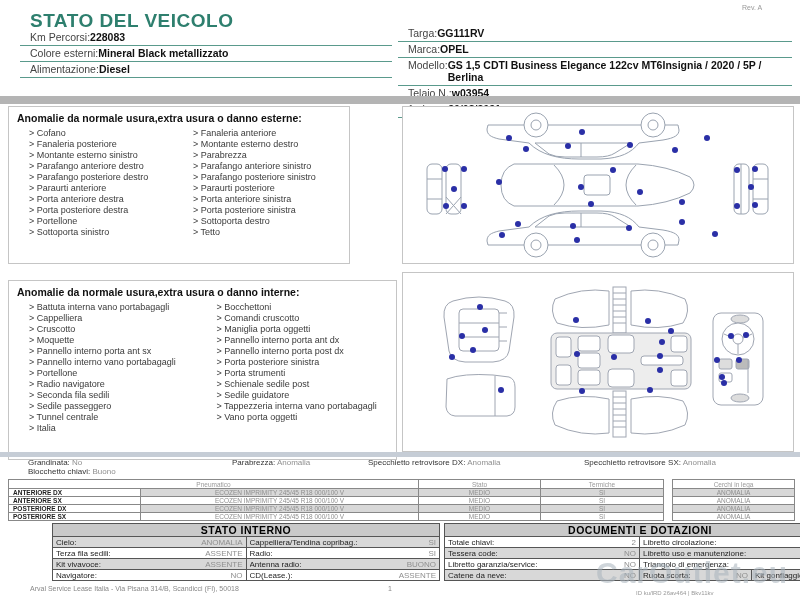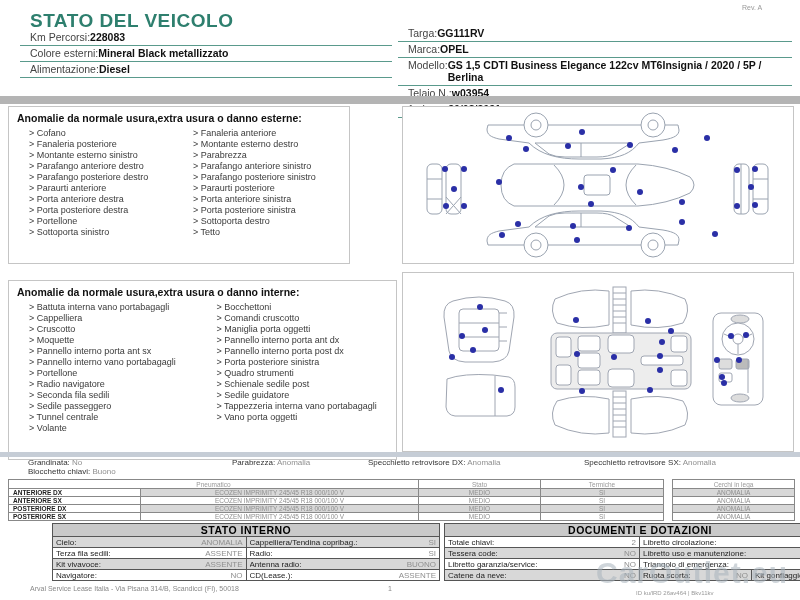--- a/index.html
+++ b/index.html
@@ -224,31 +224,31 @@
           <div class="anom-item">Cappelliera</div>
           <div class="anom-item">Cruscotto</div>
           <div class="anom-item">Moquette</div>
           <div class="anom-item">Pannello interno porta ant sx</div>
           <div class="anom-item">Pannello interno vano portabagagli</div>
           <div class="anom-item">Portellone</div>
           <div class="anom-item">Radio navigatore</div>
           <div class="anom-item">Seconda fila sedili</div>
           <div class="anom-item">Sedile passeggero</div>
           <div class="anom-item">Tunnel centrale</div>
-          <div class="anom-item">Volante</div>
+          <div class="anom-item">Italia</div>
         </div>
       <div class="anom-col">
 
       <div class="anom-item">Bocchettoni</div>
           <div class="anom-item">Comandi cruscotto</div>
           <div class="anom-item">Maniglia porta oggetti</div>
           <div class="anom-item">Pannello interno porta ant dx</div>
           <div class="anom-item">Pannello interno porta post dx</div>
           <div class="anom-item">Porta posteriore sinistra</div>
-          <div class="anom-item">Quadro strumenti</div>
+          <div class="anom-item">Porta strumenti</div>
           <div class="anom-item">Schienale sedile post</div>
           <div class="anom-item">Sedile guidatore</div>
           <div class="anom-item">Tappezzeria interna vano portabagagli</div>
           <div class="anom-item">Vano porta oggetti</div>
         </div>
     </div>
   </div>
 
   <div class="panel" id="diag-int">
     <svg id="int-svg" viewBox="0 0 390 178" width="390" height="178">

